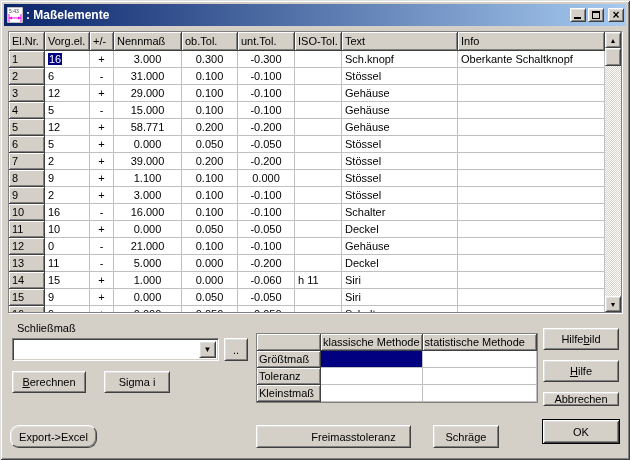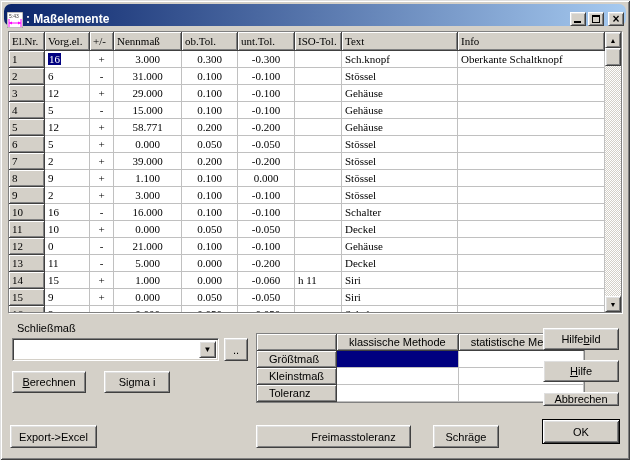--- a/index.html
+++ b/index.html
@@ -4,36 +4,36 @@
 <style>
   html,body{margin:0;padding:0;background:#fff;}
   *{box-sizing:border-box;}
   .win{position:relative;width:630px;height:460px;background:#d4d0c8;
        font-family:"Liberation Sans",sans-serif;font-size:11px;color:#000;
        box-shadow:inset 1px 1px 0 #dfdfdf, inset -1px -1px 0 #404040,
                   inset 2px 2px 0 #ffffff, inset -2px -2px 0 #808080;cursor:default;}
   
   .titlebar{position:absolute;left:4px;top:4px;right:4px;height:22px;
             background:linear-gradient(90deg,#0a246a,#a6caf0);
-            display:flex;align-items:flex-start;padding:8px 2px;border-radius:7px;}
+            display:flex;align-items:center;padding:1px 2px;}
   .title-icon{width:16px;height:16px;margin:0 3px 0 1px;flex:0 0 auto;}
   .title-text{color:#fff;font-weight:bold;font-size:12px;white-space:nowrap;}
   .winbtns{margin-left:auto;display:flex;align-items:center;}
   .winbtn{width:16px;height:14px;background:#d4d0c8;margin-left:2px;
           border:1px solid;border-color:#ffffff #404040 #404040 #ffffff;
           box-shadow:inset 1px 1px 0 #dfdfdf, inset -1px -1px 0 #808080;
           display:flex;align-items:center;justify-content:center;position:relative;}
   .winbtn.close{margin-left:4px;}
   .glyph-min{position:absolute;left:3px;bottom:2px;width:7px;height:2px;background:#000;}
   .glyph-max{width:8px;height:8px;border:1px solid #000;border-top:2px solid #000;}
   .glyph-close{font-size:12px;font-weight:bold;line-height:10px;}
   
   .grid-wrap{position:absolute;left:8px;top:31px;width:614px;height:282px;
              background:#fff;border:1px solid #808080;box-shadow:1px 1px 0 #ffffff;overflow:hidden;}
-  table.grid{border-collapse:separate;border-spacing:0;table-layout:fixed;width:596px;font-family:Liberation Serif, serif;}
+  table.grid{border-collapse:separate;border-spacing:0;table-layout:fixed;width:596px;}
   .grid th,.grid td{height:17px;padding:0 3px;overflow:hidden;white-space:nowrap;
                     font-weight:normal;line-height:16px;}
   .grid tr.hdr th{height:19px;}
   .gh,.rh{background:#d4d0c8;text-align:left;
           border-right:1px solid #404040;border-bottom:1px solid #404040;
           box-shadow:inset 1px 1px 0 #ffffff, inset -1px -1px 0 #808080;}
   .gc{background:#fff;border-right:1px solid #c0c0c0;border-bottom:1px solid #c0c0c0;}
   .c{text-align:center;} .l{text-align:left;}
   .sel{background:#000080;color:#fff;padding:0 1px;}
   
@@ -61,21 +61,21 @@
        border:1px solid;border-color:#ffffff #404040 #404040 #ffffff;
        box-shadow:inset 1px 1px 0 #dfdfdf, inset -1px -1px 0 #808080;
        display:flex;align-items:center;justify-content:center;white-space:nowrap;}
   .btn-default{border:1px solid #000;
        box-shadow:inset 1px 1px 0 #ffffff, inset -1px -1px 0 #404040,
                   inset 2px 2px 0 #dfdfdf, inset -2px -2px 0 #808080;}
   .mn{text-decoration:underline;}
   
   .methods{position:absolute;left:256px;top:333px;border:1px solid #808080;background:#fff;}
   table.mtab{border-collapse:separate;border-spacing:0;table-layout:fixed;}
-  .mtab th,.mtab td{height:17px;padding:0 12px;overflow:hidden;white-space:nowrap;
+  .mtab th,.mtab td{height:17px;padding:0 2px;overflow:hidden;white-space:nowrap;
                     font-weight:normal;line-height:16px;text-align:left;}
   .mtab tr.mh th{height:15px;}
   .mc{background:#fff;border-right:1px solid #c0c0c0;border-bottom:1px solid #c0c0c0;}
   .mc-sel{background:#000080;}
 </style>
 </head>
 <body>
 
 <div class="win">
 
@@ -351,47 +351,47 @@
             <th class="gh">statistische Methode</th>
           </tr>
         </thead>
       <tbody>
           <tr>
             <td class="rh">Größtmaß</td>
             <td class="mc mc-sel"></td>
             <td class="mc"></td>
           </tr>
           <tr>
+            <td class="rh">Toleranz</td>
+            <td class="mc"></td>
+            <td class="mc"></td>
+          </tr>
+          <tr>
             <td class="rh">Kleinstmaß</td>
-            <td class="mc"></td>
-            <td class="mc"></td>
-          </tr>
-          <tr>
-            <td class="rh">Toleranz</td>
             <td class="mc"></td>
             <td class="mc"></td>
           </tr>
         </tbody>
     </table>
   </div>
 
   <div class="btn" style="left:543px;top:328px;width:76px;height:22px;">
     <span><span>Hilfe</span><span class="mn">b</span><span>ild</span></span>
   </div>
   <div class="btn" style="left:543px;top:360px;width:76px;height:22px;">
     <span><span></span><span class="mn">H</span><span>ilfe</span></span>
   </div>
   <div class="btn" style="left:543px;top:392px;width:76px;height:14px;">
       <span>Abbrechen</span>
     </div>
   <div class="btn btn-default" style="left:542px;top:419px;width:78px;height:25px;">
       <span>OK</span>
     </div>
 
-  <div class="btn" style="left:10px;top:425px;width:87px;height:23px;">
+  <div class="btn" style="left:10px;top:425px;width:87px;height:23px;border-radius:9px;">
       <span>Export-&gt;Excel</span>
     </div>
   <div class="btn" style="left:256px;top:425px;width:155px;height:23px;padding-left:40px;">
       <span>Freimasstoleranz</span>
     </div>
   <div class="btn" style="left:433px;top:425px;width:66px;height:23px;">
       <span>Schräge</span>
     </div>
 
 </div>

